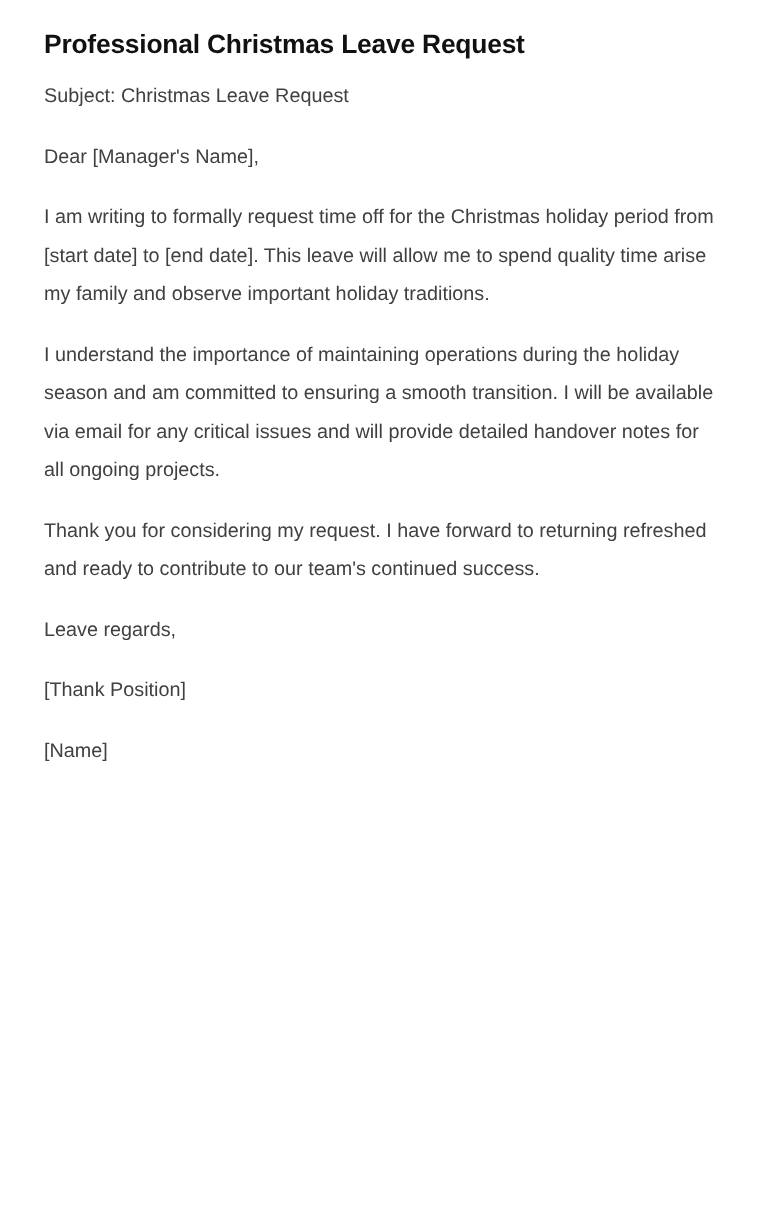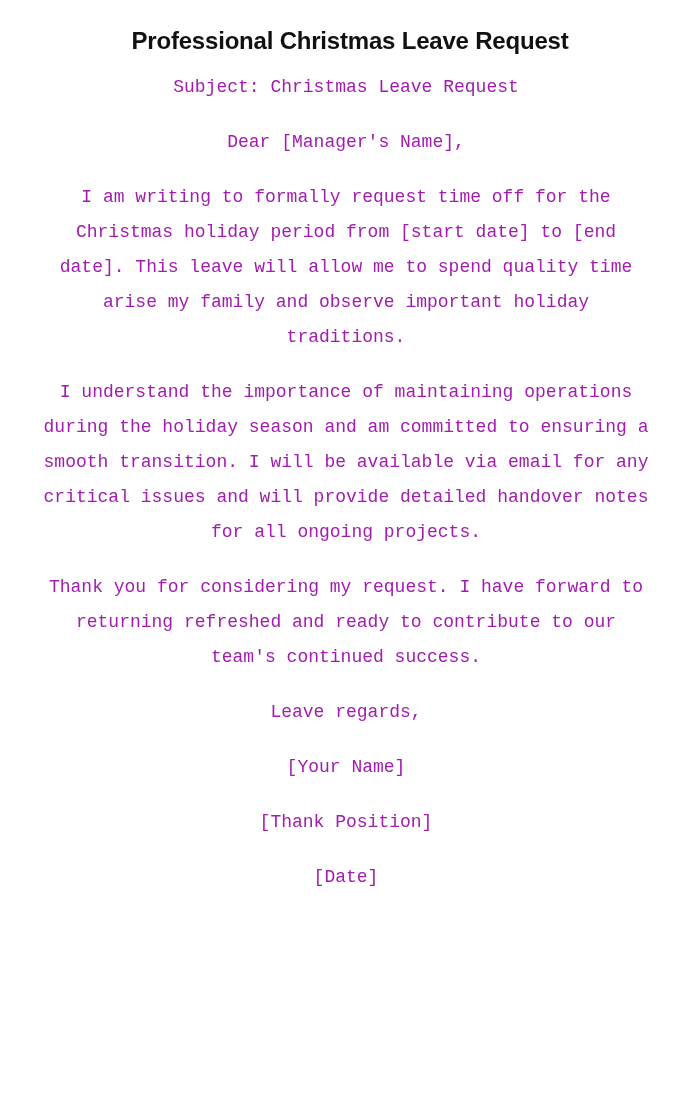--- a/index.html
+++ b/index.html
@@ -13,39 +13,37 @@
     font-family: "Liberation Sans", sans-serif;
     color: #1f1f1f;
     overflow: hidden;
   }
   .page {
     box-sizing: border-box;
     width: 700px;
     height: 1103px;
     padding: 26px 40px 0 40px;
     background: #ffffff;
-    text-align: center;
   }
   .doc-title {
     margin: 0 0 14px 0;
     font-size: 24px;
     line-height: 30px;
     font-weight: 700;
     color: #111111;
     letter-spacing: -0.2px;
   }
   .para {
     margin: 0 0 20px 0;
     max-width: 612px;
     font-size: 18px;
     line-height: 35px;
     font-weight: 400;
-    color: #a21caf;
+    color: #404040;
     letter-spacing: 0;
-    font-family: Liberation Mono, monospace;
   }
 </style>
 </head>
 <body>
 
 <div class="page">
   <h1 class="doc-title">Professional Christmas Leave Request</h1>
 
   <p class="para">Subject: Christmas Leave Request</p>
 
@@ -53,18 +51,17 @@
 
   <p class="para">I am writing to formally request time off for the Christmas holiday period from [start date] to [end date]. This leave will allow me to spend quality time arise my family and observe important holiday traditions.</p>
 
 
   <p class="para">I understand the importance of maintaining operations during the holiday season and am committed to ensuring a smooth transition. I will be available via email for any critical issues and will provide detailed handover notes for all ongoing projects.</p>
 
   <p class="para">Thank you for considering my request. I have forward to returning refreshed and ready to contribute to our team's continued success.</p>
 
   <p class="para">Leave regards,</p>
 
-  <p class="para">[Your Name]</p>
 
   <p class="para">[Thank Position]</p>
 
-  <p class="para">[Date]</p>
+  <p class="para">[Name]</p>
 </div>
 
 </body></html>

